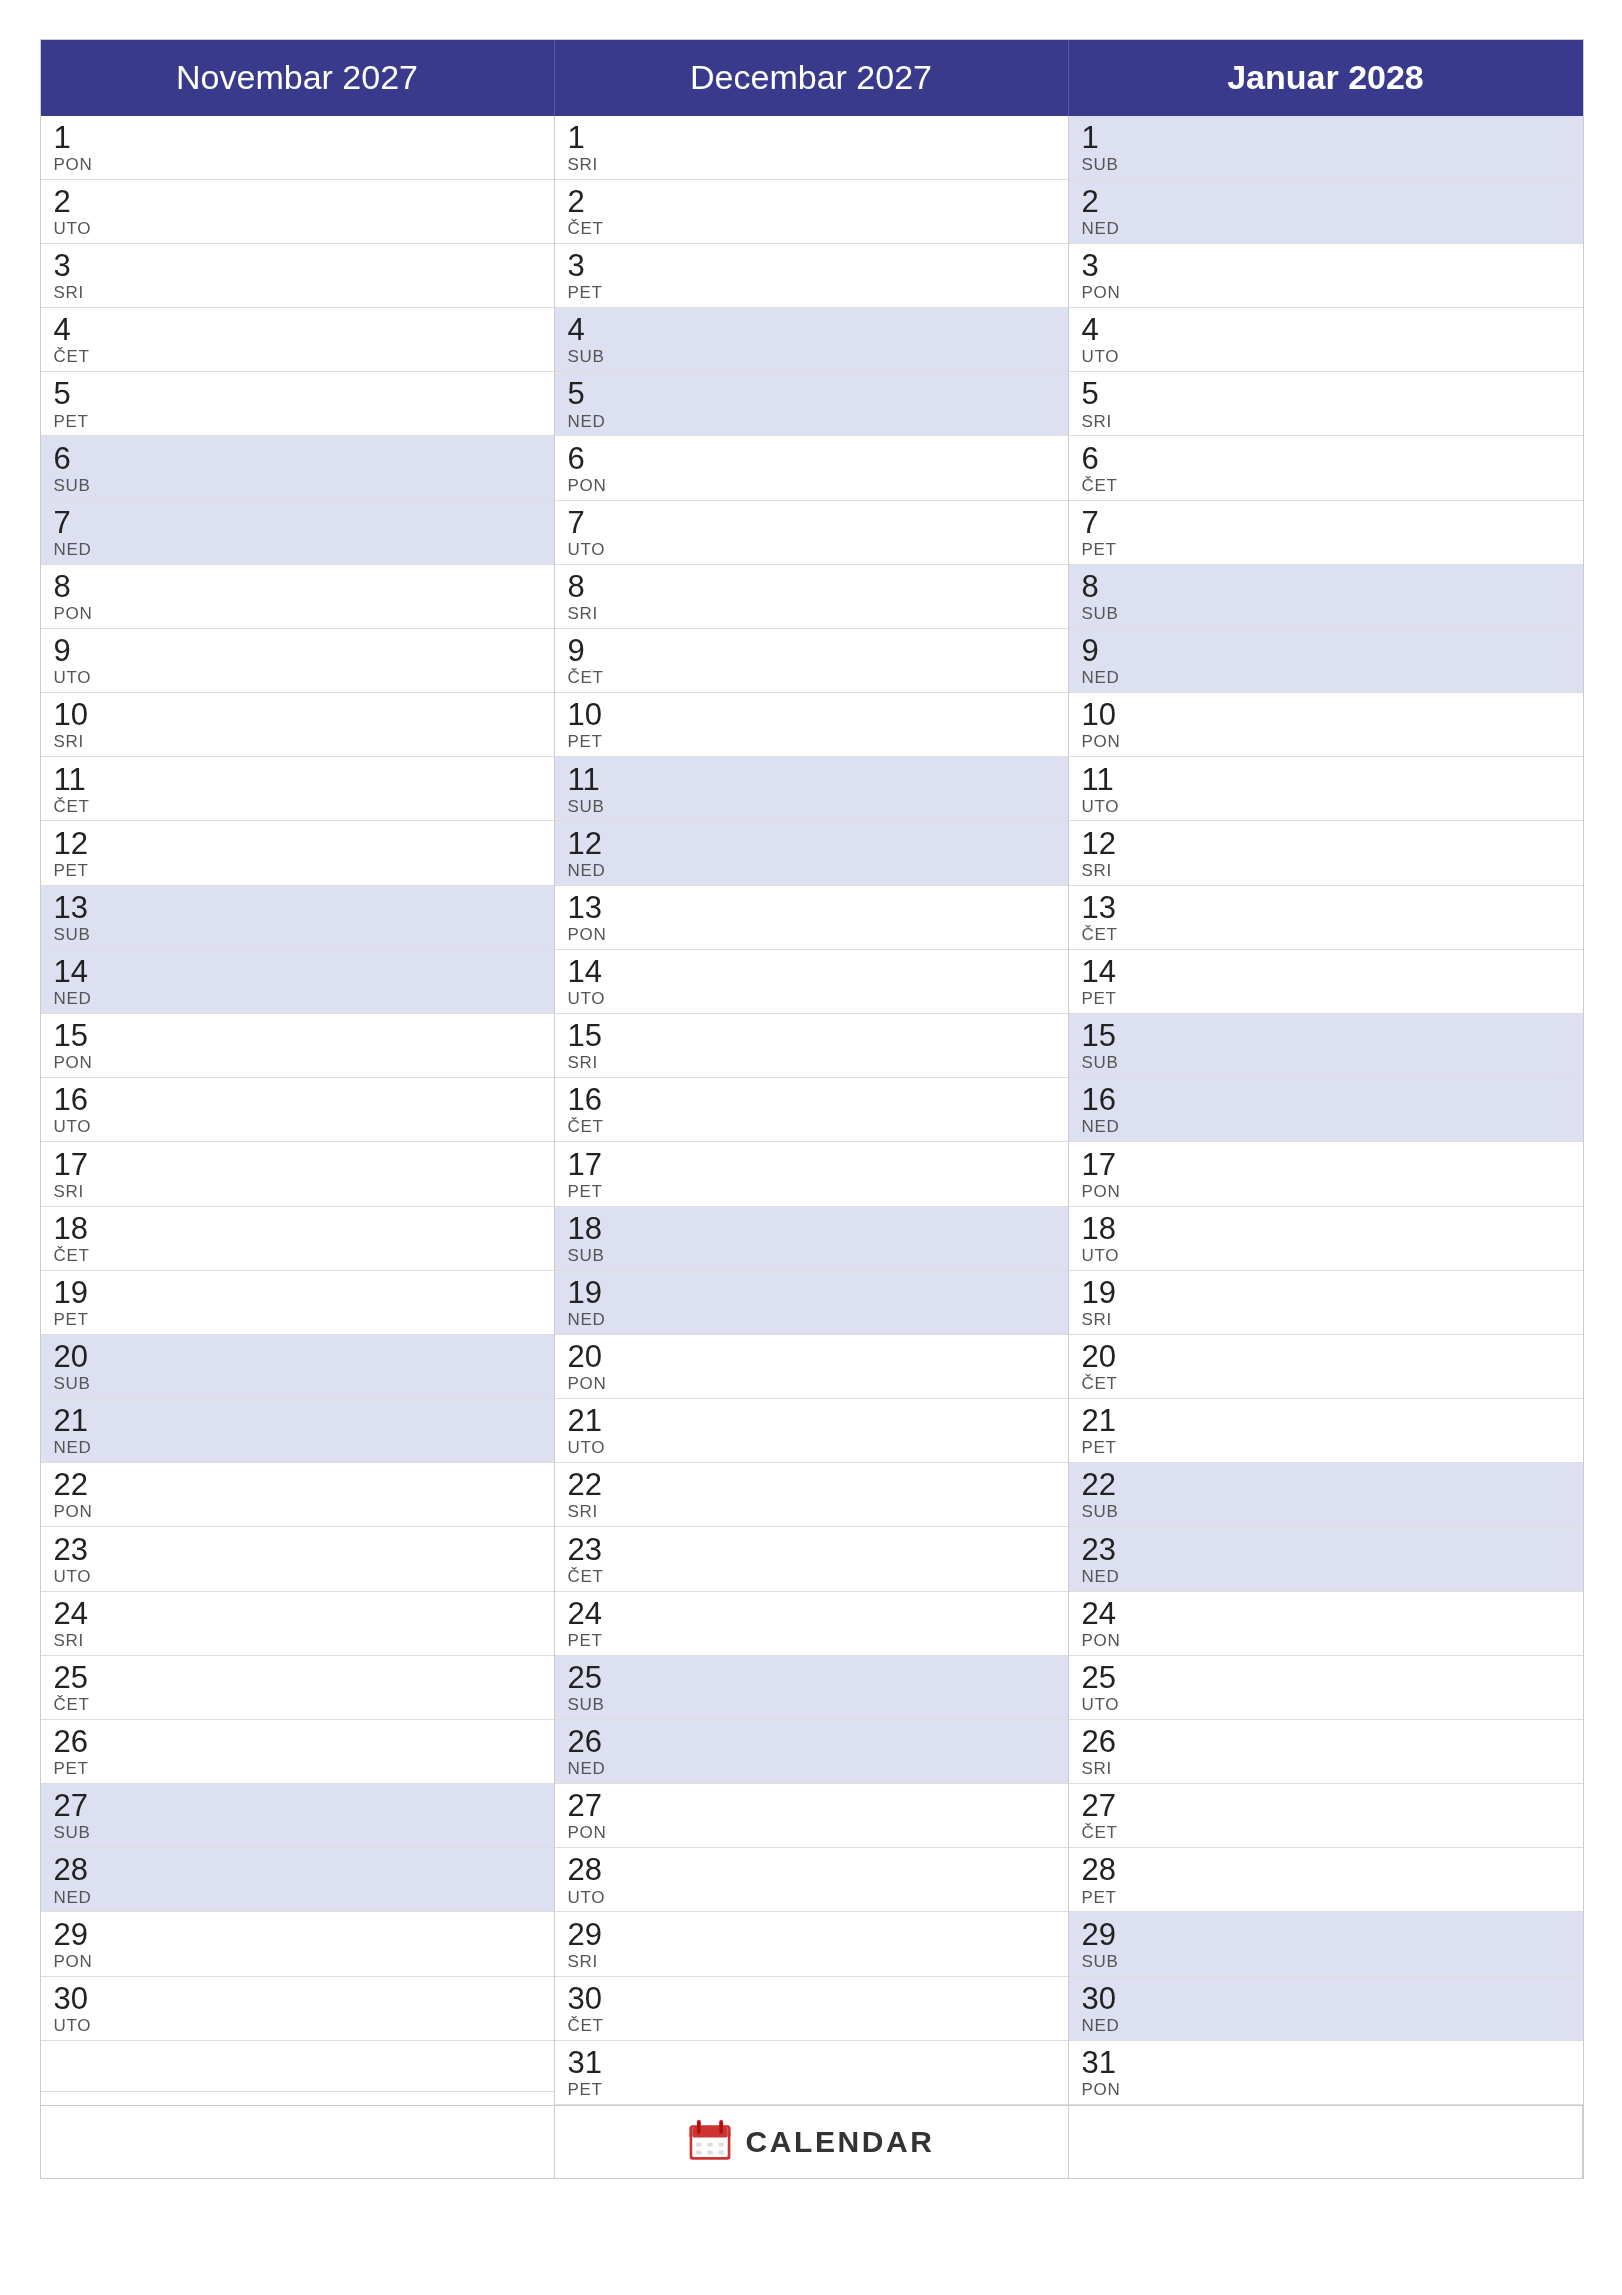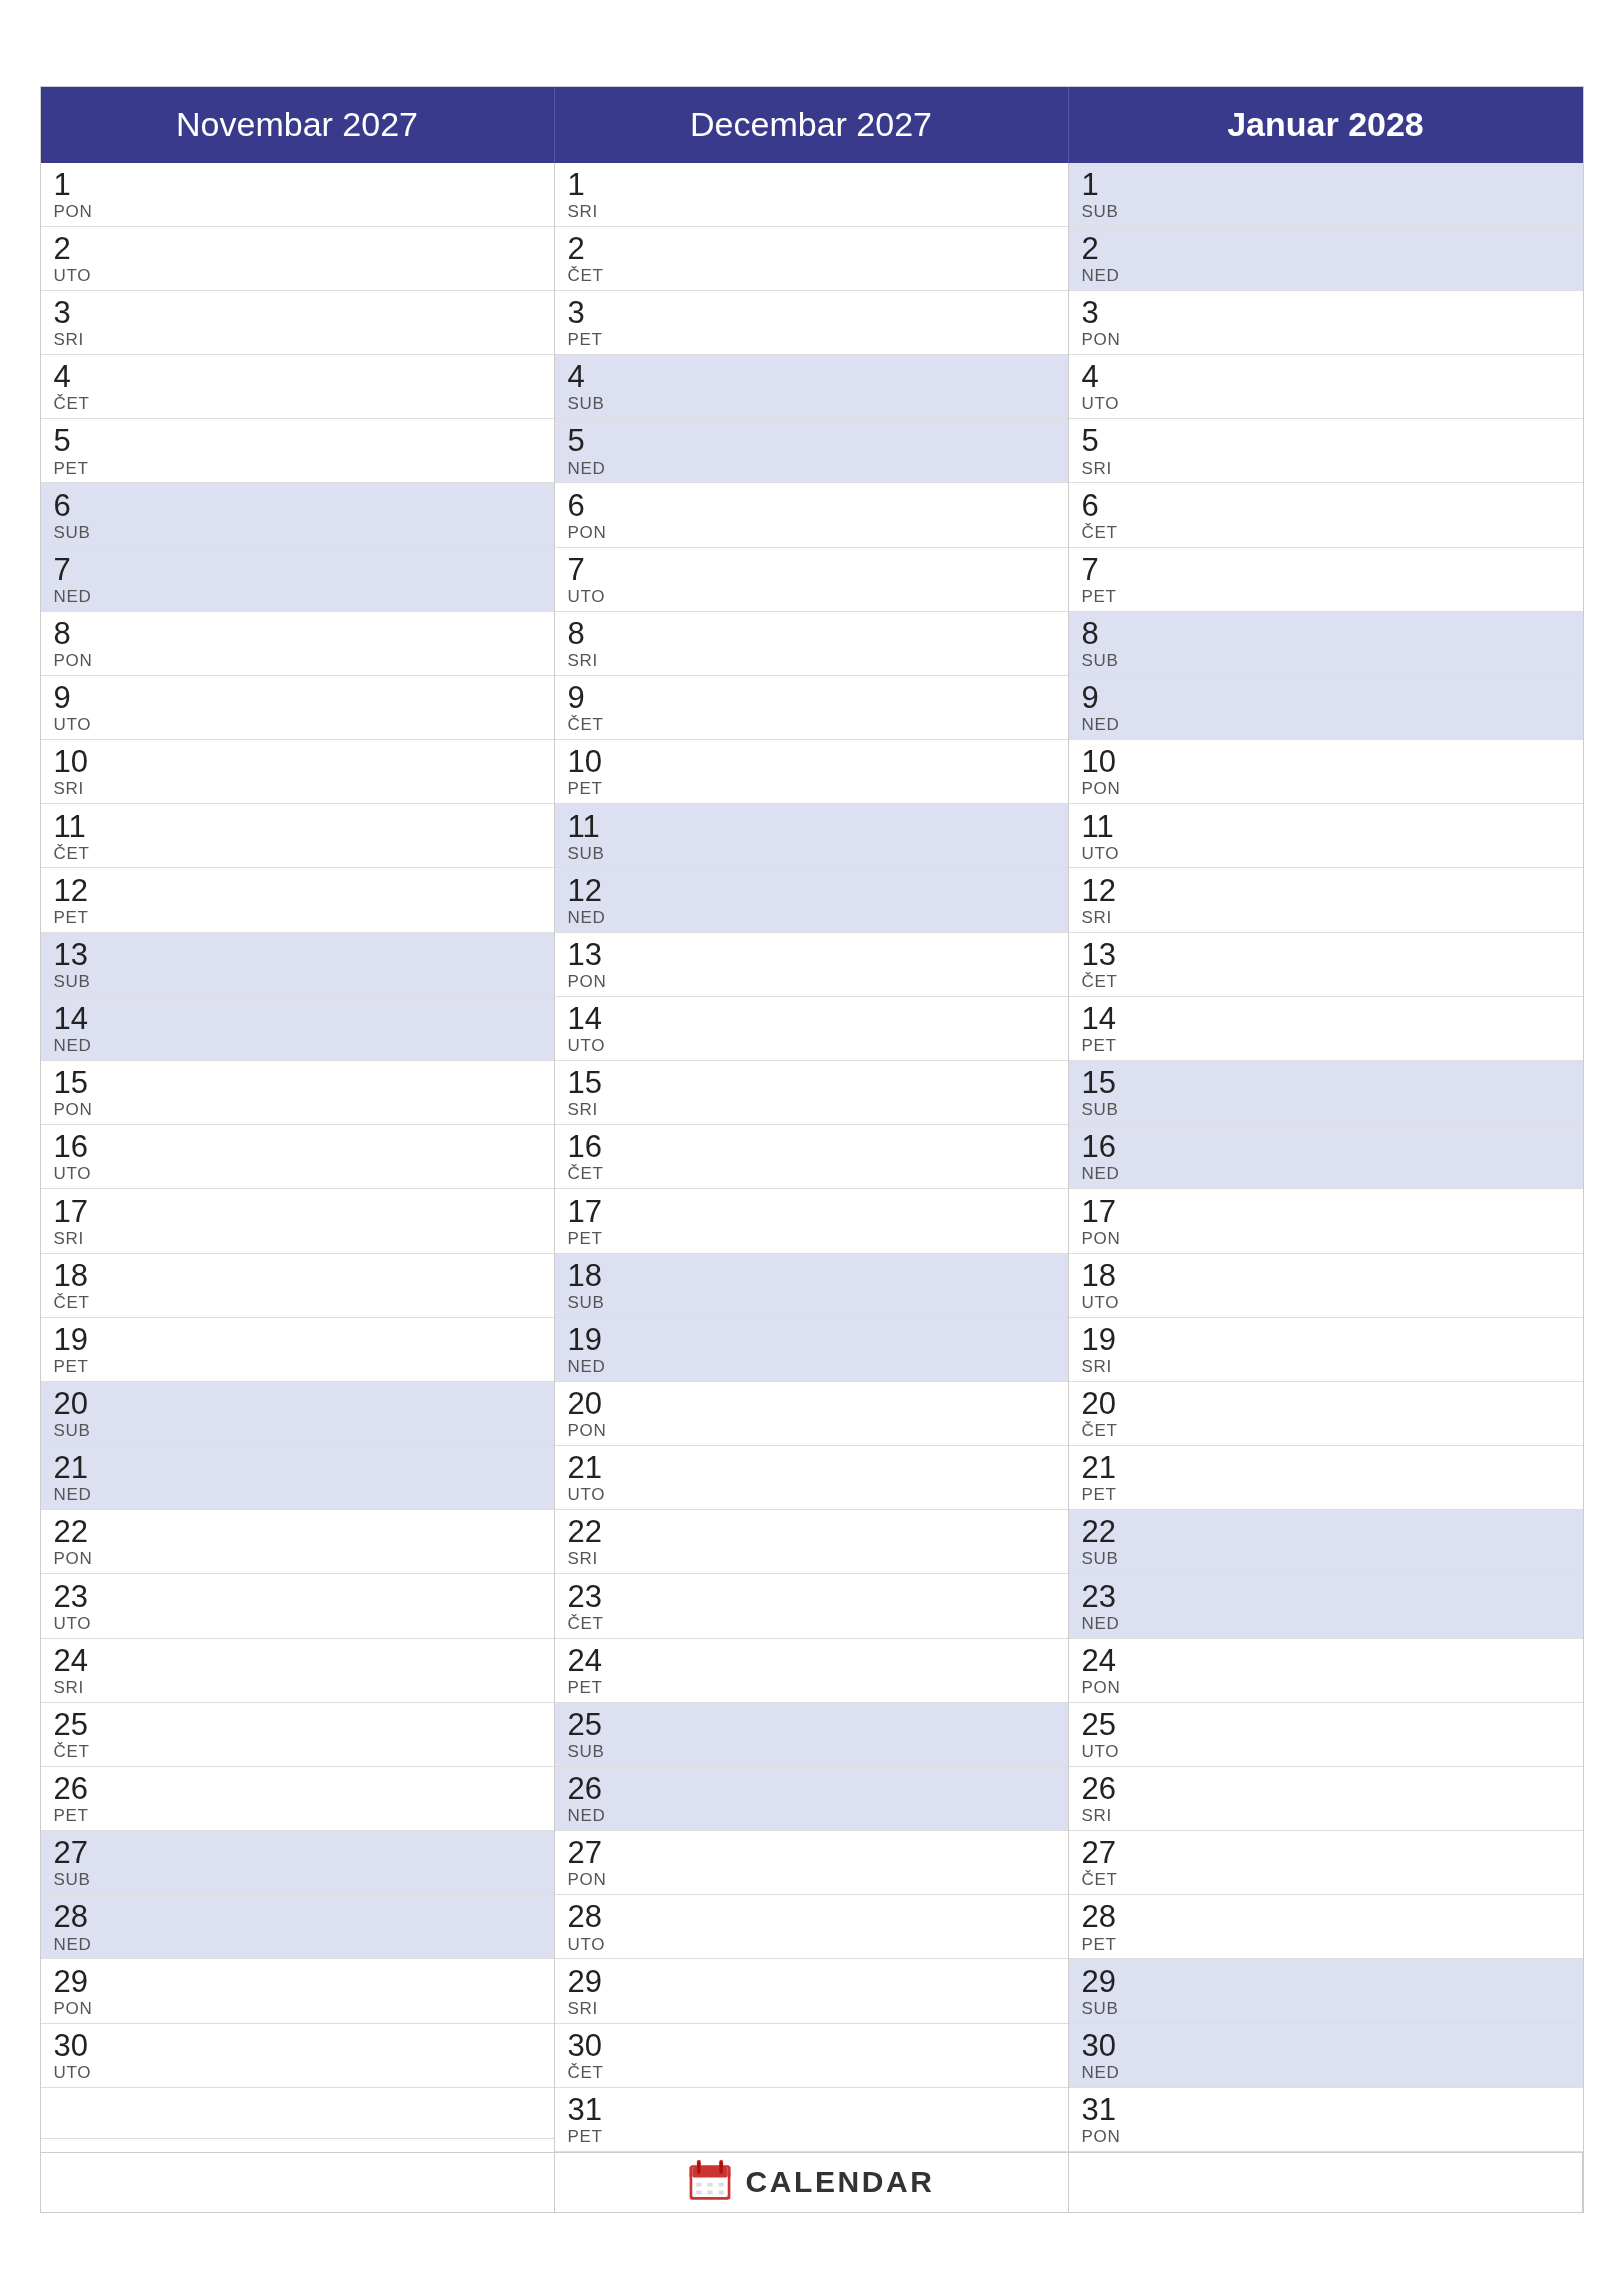--- a/index.html
+++ b/index.html
@@ -9,21 +9,20 @@
       width: 1623px;
       min-height: 2295px;
       display: flex;
       align-items: flex-start;
       justify-content: center;
       padding: 39px 39px;
     }
     .calendar-container {
       width: 1544px;
       border: 1.3px solid #ccc;
-      margin-top: 47px;
     }
     .calendar-header {
       display: grid;
       grid-template-columns: 1fr 1fr 1fr;
       background: #3a3a8c;
     }
     .calendar-header .month-title {
       color: #fff;
       font-size: 34px;
       font-weight: 400;
@@ -87,20 +86,21 @@
     }
     .footer-empty {
       min-height: 59px;
       border-right: 1.3px solid #ccc;
     }
     .footer-center {
       display: flex;
       align-items: center;
       justify-content: center;
       gap: 12px;
+      padding: 13px;
       border-right: 1.3px solid #ccc;
     }
     
     .day-row-empty {
       min-height: 51px;
       border-bottom: 0.7px solid #ddd;
     }
   </style>
 </head>
 <body>

